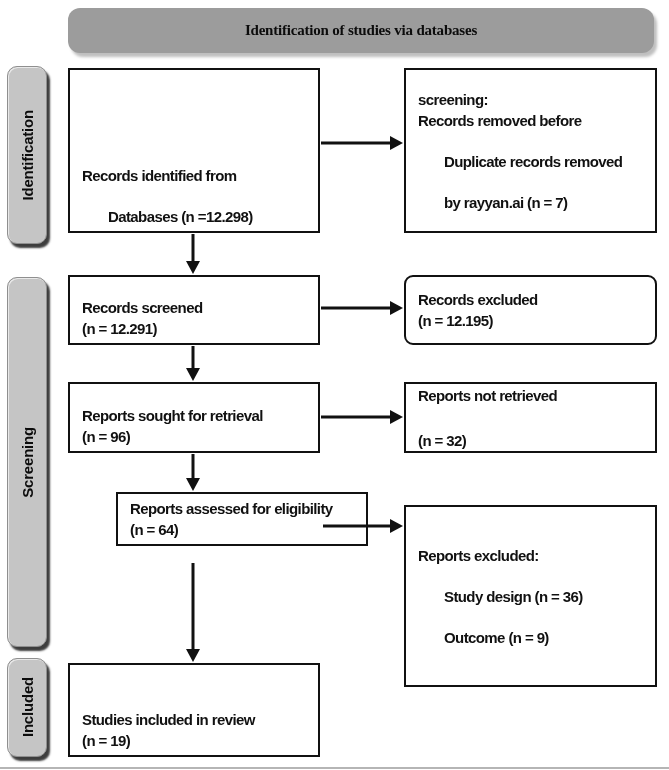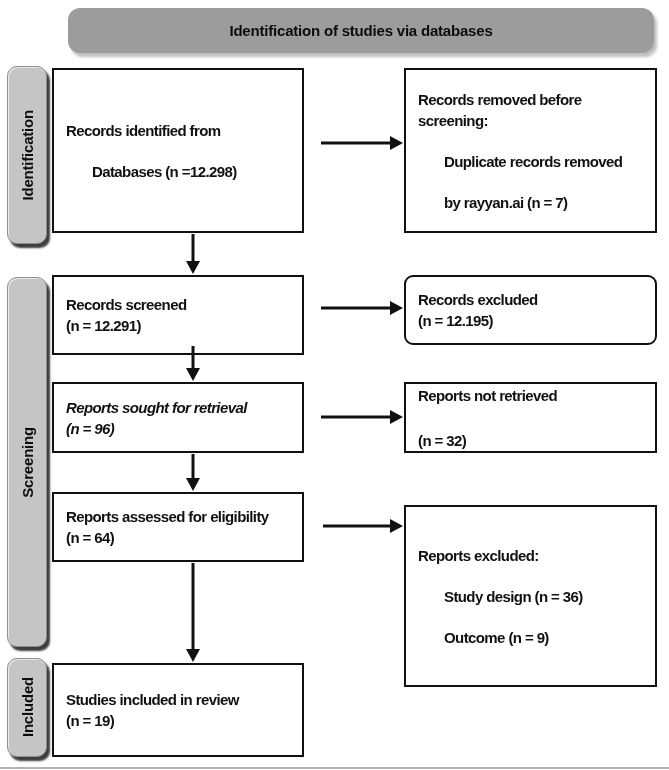--- a/index.html
+++ b/index.html
@@ -4,21 +4,21 @@
 <style>
   html,body { margin:0; padding:0; background:#ffffff; }
   .canvas {
     position:relative; width:669px; height:770px; background:#ffffff;
     font-family:"Liberation Sans", sans-serif; color:#111; overflow:hidden;
   }
   .banner {
     position:absolute; left:68px; top:8px; width:586px; height:45px;
     background:#9c9c9c; border-radius:12px;
     box-shadow:3px 4px 3px #bfbfbf;
-    display:flex; align-items:center; justify-content:center;
+    display:flex; align-items:center; justify-content:center;font-family:Liberation Serif, serif;
   }
   .banner-label {
     font-weight:bold; font-size:15px; letter-spacing:-0.2px; color:#0c0c0c;
   }
   .stage {
     position:absolute; left:7px; width:38px;
     background:#c5c5c5; border:1px solid #8f8f8f; border-radius:10px;
     box-shadow:3px 4px 2px #3d3d3d, inset 1px 1px 0 #e9e9e9;
     display:flex; align-items:center; justify-content:center;
   }
@@ -29,29 +29,29 @@
     writing-mode:vertical-rl; transform:rotate(180deg);
     font-weight:bold; font-size:15px; letter-spacing:-0.2px; color:#0c0c0c;
     white-space:nowrap;
   }
   .box {
     position:absolute; background:#ffffff; border:2px solid #111111;
     box-sizing:border-box; padding:4px 12px;
     display:flex; flex-direction:column; justify-content:center;
     font-weight:bold; font-size:15px; line-height:21px; letter-spacing:-0.6px;
   }
-  .col-left  { left:52px;  width:252px; }
+  .col-left  { left:68px;  width:252px;justify-content:flex-end; }
   .col-right { left:404px; width:253px; }
   .box-records-identified    { top:68px;  height:165px; }
   .box-records-removed       { top:68px;  height:165px; }
-  .box-records-screened      { top:275px; height:80px; }
+  .box-records-screened      { top:275px; height:70px; }
   .box-records-excluded      { top:275px; height:70px;border-radius:9px; }
-  .box-reports-sought        { top:382px; height:71px;font-style:italic; }
+  .box-reports-sought        { top:382px; height:71px; }
   .box-reports-not-retrieved { top:382px; height:71px;gap:24px; }
-  .box-reports-assessed      { top:492px; height:70px; }
+  .box-reports-assessed      { top:492px; height:54px;margin-left:48px; }
   .box-reports-excluded      { top:505px; height:182px; }
   .box-studies-included      { top:663px; height:94px; }
   .line { display:block; }
   .indent { padding-left:26px;margin-top:20px; }
   .arrows { position:absolute; left:0; top:0; pointer-events:none; }
   .bottom-divider {
     position:absolute; left:0; bottom:1px; width:669px; height:0;
     border-top:2px solid #b5b5b5;
   }
 </style>
@@ -73,22 +73,22 @@
   <div class="stage stage-included">
     <span class="stage-label">Included</span>
   </div>
 
   <div class="box col-left box-records-identified">
     <span class="line">Records identified from</span>
     <span class="line indent">Databases (n =12.298)</span>
   </div>
 
   <div class="box col-right box-records-removed">
+    <span class="line">screening:</span>
     <span class="line">Records removed before</span>
-    <span class="line">screening:</span>
     <span class="line indent">Duplicate records removed</span>
     <span class="line indent">by rayyan.ai (n = 7)</span>
   </div>
 
   <div class="box col-left box-records-screened">
     <span class="line">Records screened</span>
     <span class="line">(n = 12.291)</span>
   </div>
 
   <div class="box col-right box-records-excluded">

